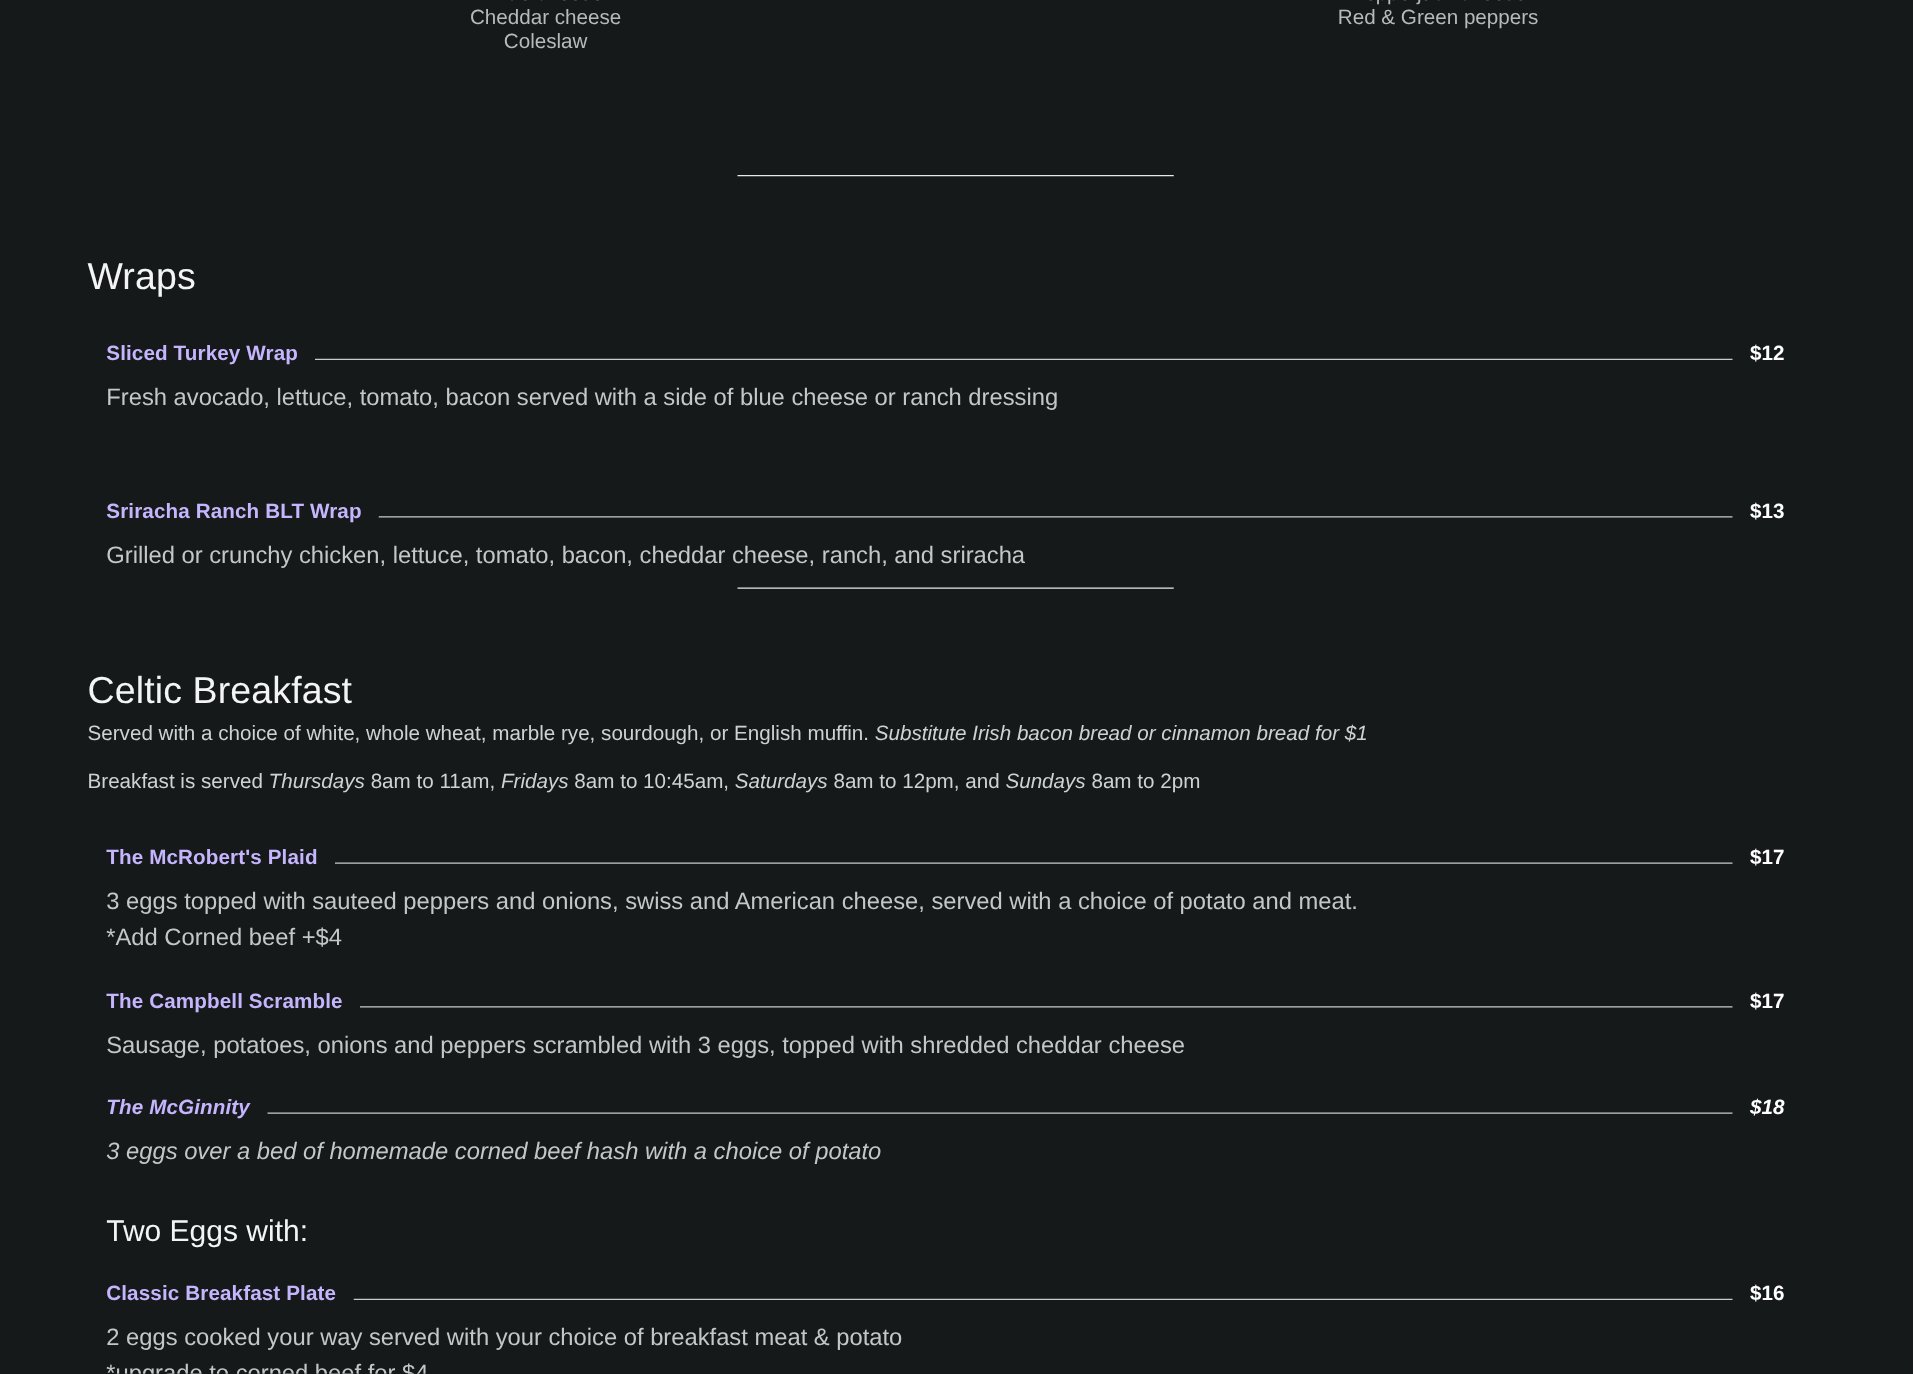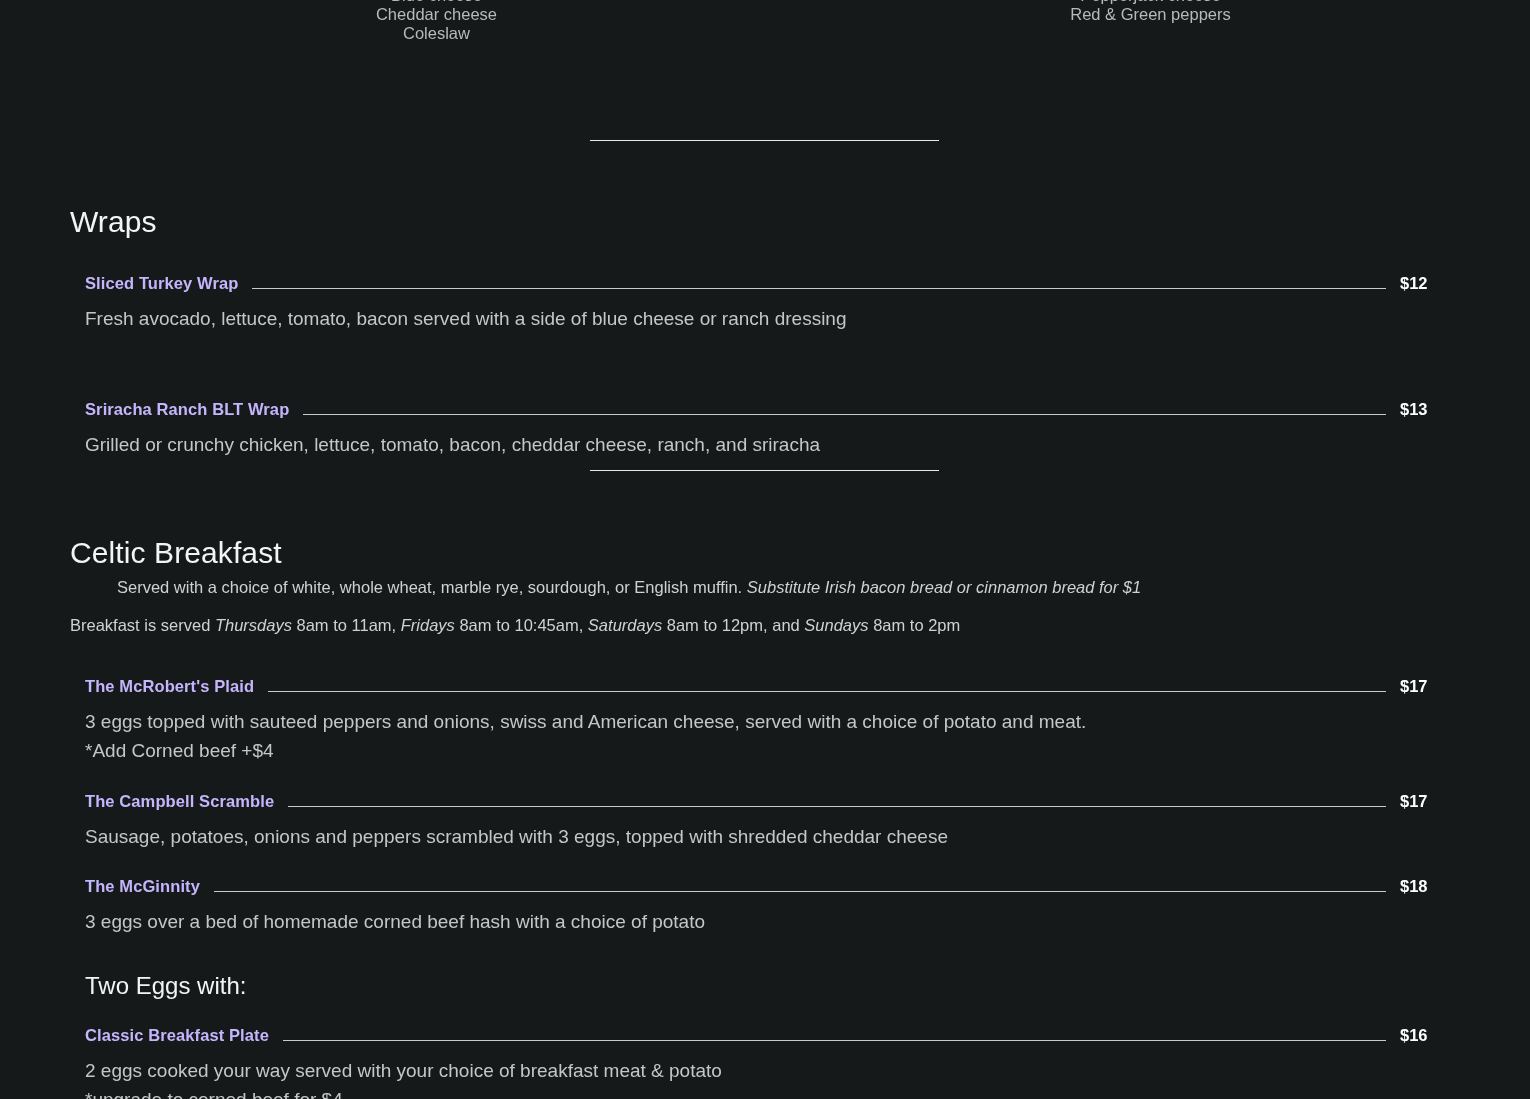--- a/index.html
+++ b/index.html
@@ -116,21 +116,21 @@
           <span class="item-name">Sriracha Ranch BLT Wrap</span>
           <span class="leader"></span>
           <span class="item-price">$13</span>
         </div>
         <div class="item-desc">Grilled or crunchy chicken, lettuce, tomato, bacon, cheddar cheese, ranch, and sriracha</div>
       </div>
     </div>
 
     <div style="position:absolute; top:535px; left:0; width:1390px;">
       <div class="sec-head">Celtic Breakfast</div>
-      <div class="sec-sub" style="margin-top:5px;margin-left:47px;">
+      <div class="sec-sub" style="margin-top:5px;">
         <span>Served with a choice of white, whole wheat, marble rye, sourdough, or English muffin. </span><span class="it">Substitute Irish bacon bread or cinnamon bread for $1</span>
       </div>
       <div class="sec-sub" style="margin-top:14px;">
         <span>Breakfast is served </span><span class="it">Thursdays</span><span> 8am to 11am, </span><span class="it">Fridays</span><span> 8am to 10:45am, </span><span class="it">Saturdays</span><span> 8am to 12pm, and </span><span class="it">Sundays</span><span> 8am to 2pm</span>
       </div>
     </div>
 
     <div style="position:absolute; top:677px; left:0; width:1390px;">
       <div class="item">
         <div class="item-top">
@@ -147,21 +147,21 @@
       <div class="item">
         <div class="item-top">
           <span class="item-name">The Campbell Scramble</span>
           <span class="leader"></span>
           <span class="item-price">$17</span>
         </div>
         <div class="item-desc">Sausage, potatoes, onions and peppers scrambled with 3 eggs, topped with shredded cheddar cheese</div>
       </div>
     </div>
 
-    <div style="position:absolute; top:877px; left:0; width:1390px;">
+    <div style="position:absolute; top:877px; left:0; width:1390px;font-style:italic;">
       <div class="item">
         <div class="item-top">
           <span class="item-name">The McGinnity</span>
           <span class="leader"></span>
           <span class="item-price">$18</span>
         </div>
         <div class="item-desc">3 eggs over a bed of homemade corned beef hash with a choice of potato</div>
       </div>
     </div>
 

